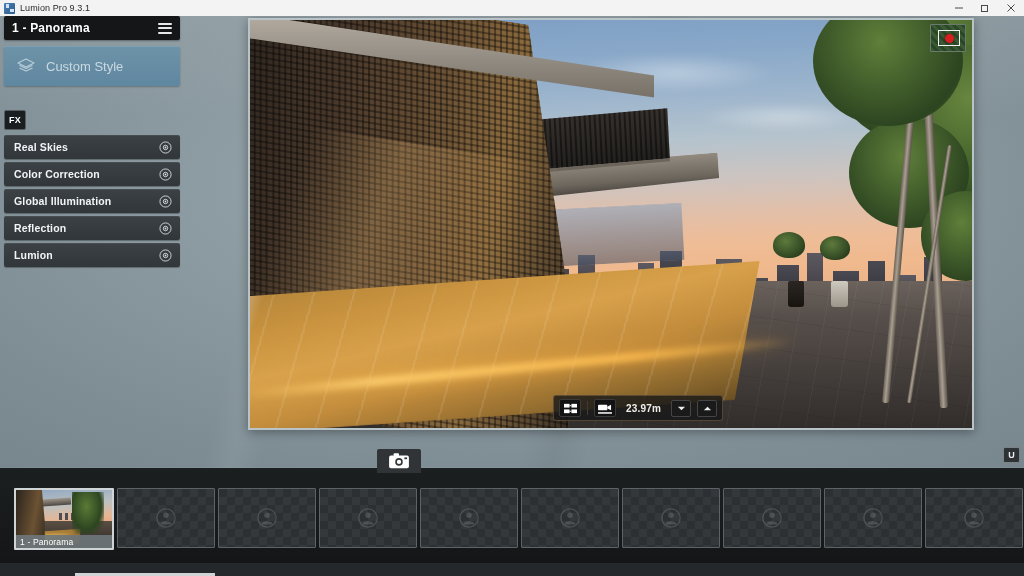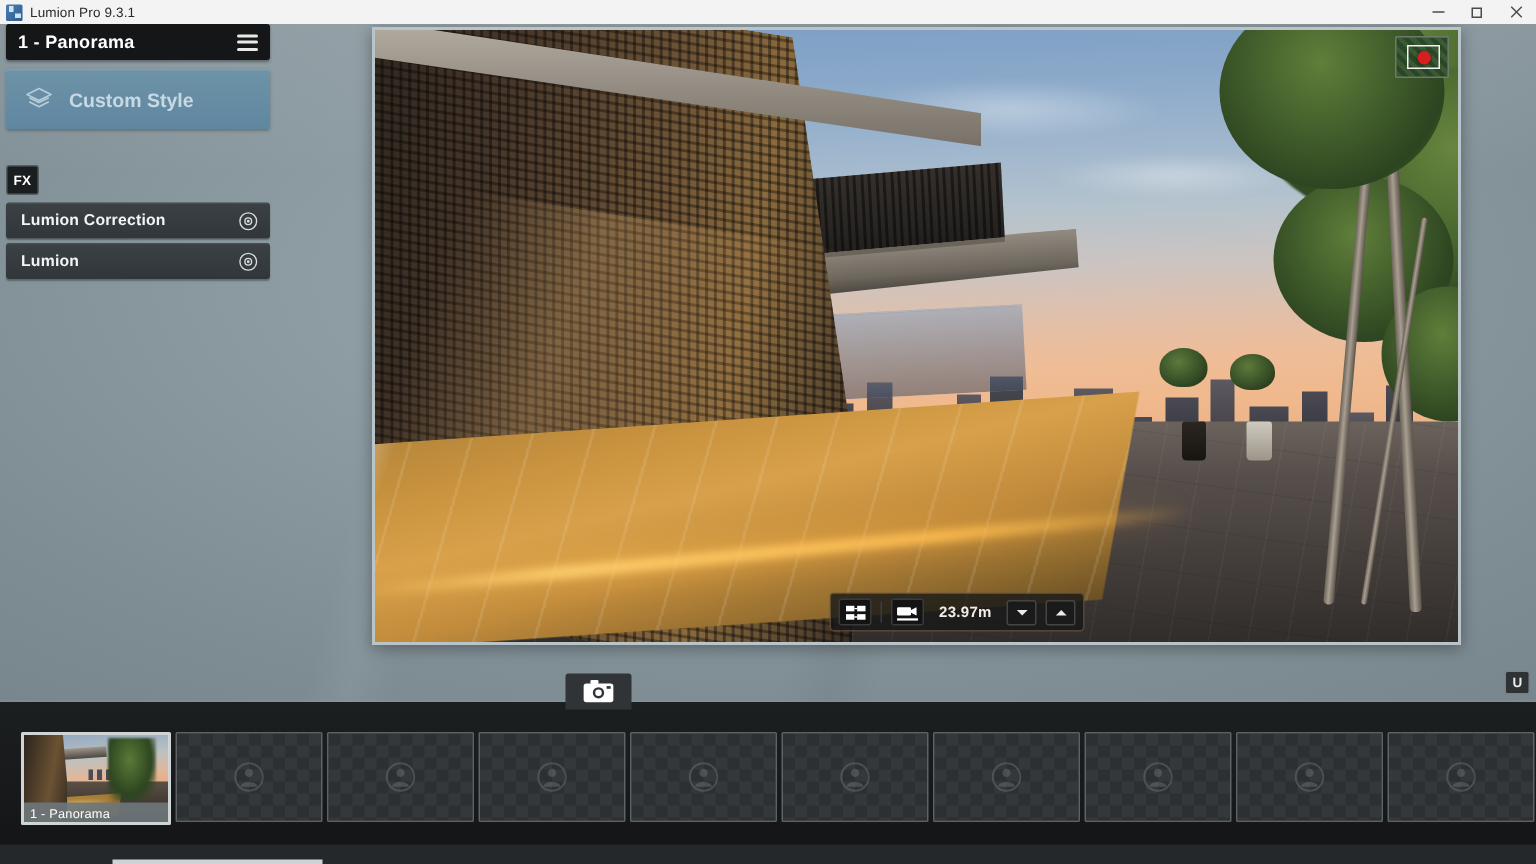--- a/index.html
+++ b/index.html
@@ -62,21 +62,21 @@
   }
   .hamburger { margin-left:auto; width:14px; height:11px; display:flex; flex-direction:column; justify-content:space-between; }
   .hamburger i { display:block; height:2px; background:#e8e8e8; border-radius:1px; }
 
   .style-card {
     margin-top:6px; height:40px; border-radius:2px;
     background:linear-gradient(180deg,#6e93a8 0%,#5f87a0 100%);
     display:flex; align-items:center; padding:0 12px; gap:10px;
     box-shadow:inset 0 1px 0 rgba(255,255,255,.12), 0 1px 2px rgba(0,0,0,.25);
   }
-  .style-card .sc-label{ color:#c9d9e3; font-size:13px; font-weight:bold; }
+  .style-card .sc-label{ color:#c9d9e3; font-size:13px; font-weight:normal; }
 
   .fx-tab-row { margin-top:24px; height:20px; display:flex; }
   .fx-tab {
     width:22px; height:20px; background:#1b1e20; border:1px solid #555d61;
     border-radius:2px; display:flex; align-items:center; justify-content:center;
     color:#ffffff; font-size:9px; font-weight:bold; letter-spacing:.3px;
   }
 
   .fx-list { margin-top:5px; display:flex; flex-direction:column; gap:3px; }
   .fx-item {
@@ -401,36 +401,66 @@
         </span>
         <span class="sc-label">Custom Style</span>
       </div>
 
       <div class="fx-tab-row">
         <div class="fx-tab">FX</div>
       </div>
 
       <div class="fx-list">
 
-
         <div class="fx-item">
-          <span class="fx-label">Lumion Correction</span>
+          <span class="fx-label">Real Skies</span>
           <span class="fx-eye">
             <svg width="13" height="13" viewBox="0 0 14 14">
               <circle cx="7" cy="7" r="6" fill="none" stroke="#d8dcde" stroke-width="1"></circle>
               <circle cx="7" cy="7" r="2.4" fill="none" stroke="#d8dcde" stroke-width="1"></circle>
               <circle cx="7" cy="7" r="1" fill="#d8dcde"></circle>
             </svg>
           </span>
         </div>
 
-
-
-
-
+        <div class="fx-item">
+          <span class="fx-label">Color Correction</span>
+          <span class="fx-eye">
+            <svg width="13" height="13" viewBox="0 0 14 14">
+              <circle cx="7" cy="7" r="6" fill="none" stroke="#d8dcde" stroke-width="1"></circle>
+              <circle cx="7" cy="7" r="2.4" fill="none" stroke="#d8dcde" stroke-width="1"></circle>
+              <circle cx="7" cy="7" r="1" fill="#d8dcde"></circle>
+            </svg>
+          </span>
+        </div>
+
+
+
+
+        <div class="fx-item">
+          <span class="fx-label">Global Illumination</span>
+          <span class="fx-eye">
+            <svg width="13" height="13" viewBox="0 0 14 14">
+              <circle cx="7" cy="7" r="6" fill="none" stroke="#d8dcde" stroke-width="1"></circle>
+              <circle cx="7" cy="7" r="2.4" fill="none" stroke="#d8dcde" stroke-width="1"></circle>
+              <circle cx="7" cy="7" r="1" fill="#d8dcde"></circle>
+            </svg>
+          </span>
+        </div>
+
+        <div class="fx-item">
+          <span class="fx-label">Reflection</span>
+          <span class="fx-eye">
+            <svg width="13" height="13" viewBox="0 0 14 14">
+              <circle cx="7" cy="7" r="6" fill="none" stroke="#d8dcde" stroke-width="1"></circle>
+              <circle cx="7" cy="7" r="2.4" fill="none" stroke="#d8dcde" stroke-width="1"></circle>
+              <circle cx="7" cy="7" r="1" fill="#d8dcde"></circle>
+            </svg>
+          </span>
+        </div>
 
         <div class="fx-item">
           <span class="fx-label">Lumion</span>
           <span class="fx-eye">
             <svg width="13" height="13" viewBox="0 0 14 14">
               <circle cx="7" cy="7" r="6" fill="none" stroke="#d8dcde" stroke-width="1"></circle>
               <circle cx="7" cy="7" r="2.4" fill="none" stroke="#d8dcde" stroke-width="1"></circle>
               <circle cx="7" cy="7" r="1" fill="#d8dcde"></circle>
             </svg>
           </span>

